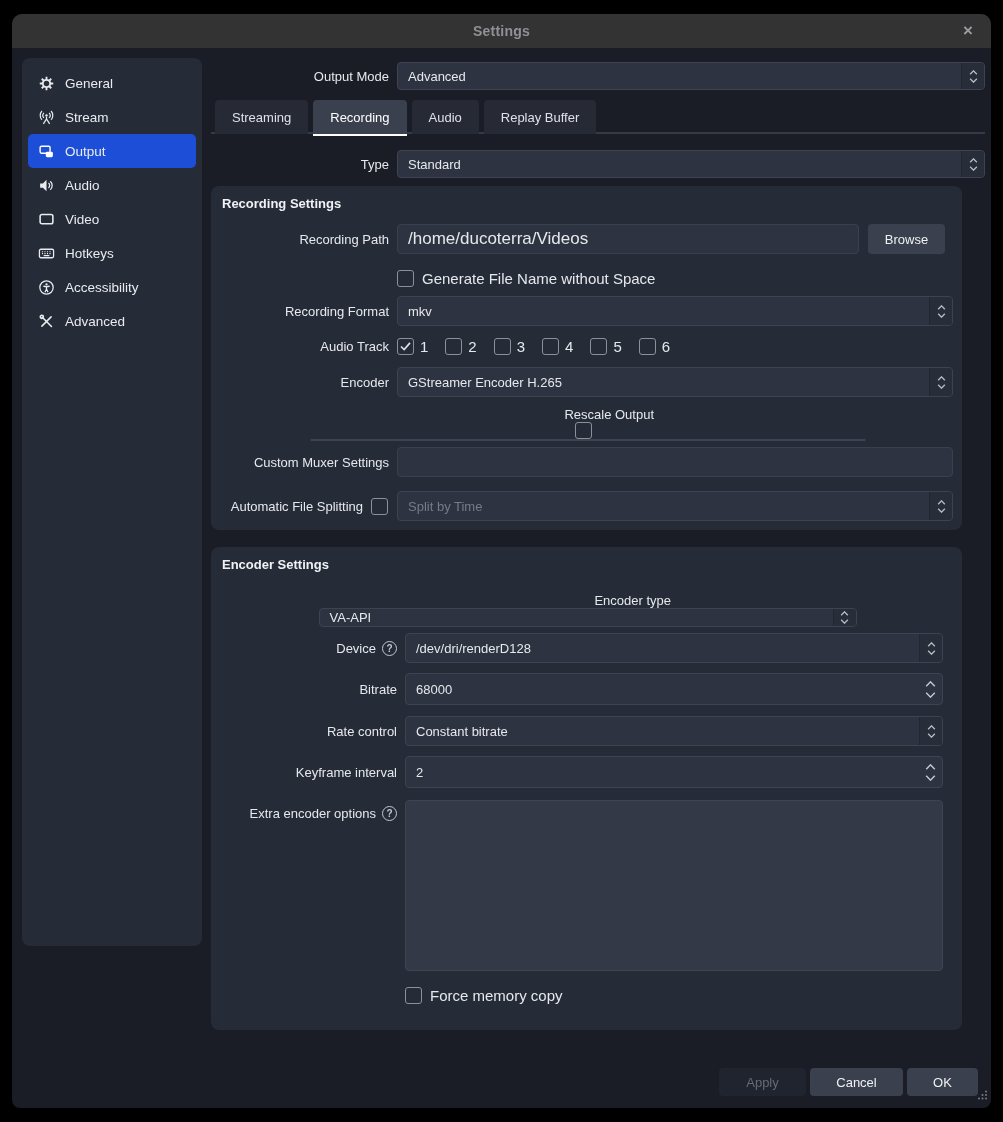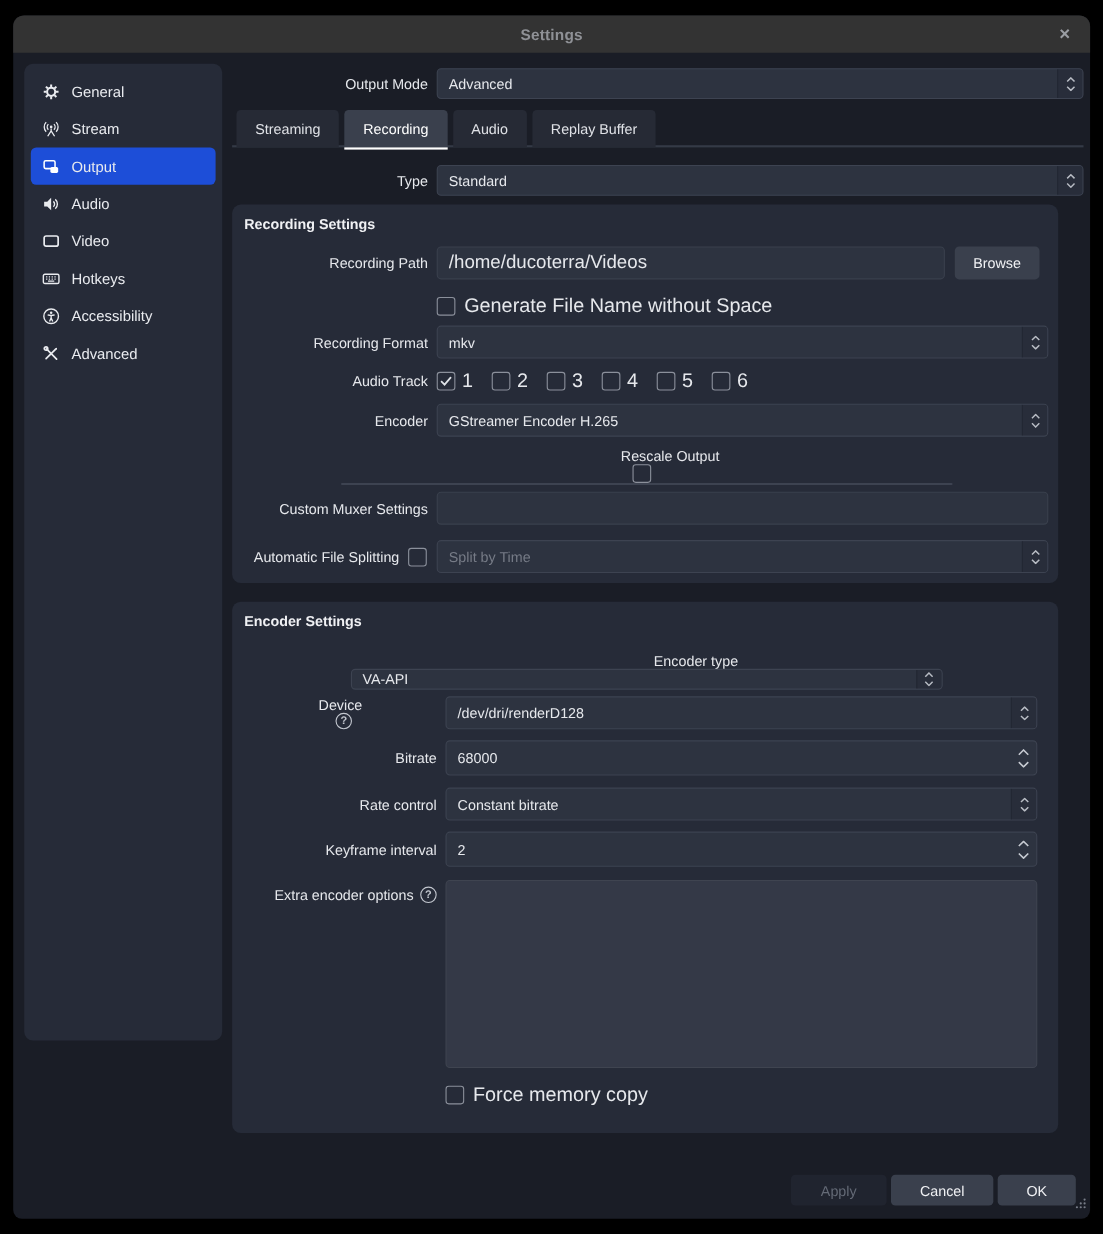--- a/index.html
+++ b/index.html
@@ -72,21 +72,21 @@
     outline:none; font-family:"Liberation Sans", sans-serif;
   }
   
   .checkbox {
     width:17px; height:17px; border:1.5px solid #8b909b; border-radius:3px;
     display:inline-flex; align-items:center; justify-content:center; box-sizing:border-box;
     flex:0 0 17px; background:transparent;
   }
   .checkbox svg { visibility:hidden; }
   .checkbox.checked svg { visibility:visible; }
-  .cb-label { font-size:18px; color:#e6e8ec; margin-left:8px; }
+  .cb-label { font-size:15px; color:#e6e8ec; margin-left:8px; }
   
   .tabs {
     position:absolute; left:199px; top:86px; width:774px; height:34px;
     display:flex; padding-left:4px; box-sizing:border-box;
     border-bottom:2px solid #343a46;
   }
   .tab {
     height:34px; padding:0 17px; margin-right:5px; display:flex; align-items:center;
     background:#262a35; border-radius:4px 4px 0 0; font-size:13px; color:#dfe1e6;
     position:relative;
@@ -429,21 +429,21 @@
               <path d="M1 5L5 1L9 5" fill="none" stroke="#b8bcc4" stroke-width="1.6"></path>
             </svg>
           <svg viewBox="0 0 10 6" width="9" height="5">
               <path d="M1 1L5 5L9 1" fill="none" stroke="#b8bcc4" stroke-width="1.6"></path>
             </svg>
         </span>
       </div>
     </div>
 
     <div class="frow" style="top:86px; height:30px;">
-      <span class="lbl flabel" style="display:flex; align-items:center; justify-content:flex-end;flex-direction:column;">
+      <span class="lbl flabel" style="display:flex; align-items:center; justify-content:flex-end;">
         <span>Device</span>
         <span class="help">?</span>
       </span>
       <div class="combo h30 fctrl">
         <span class="ctext">/dev/dri/renderD128</span>
         <span class="carea">
           <svg viewBox="0 0 10 6" width="9" height="5">
               <path d="M1 5L5 1L9 5" fill="none" stroke="#b8bcc4" stroke-width="1.6"></path>
             </svg>
           <svg viewBox="0 0 10 6" width="9" height="5">

